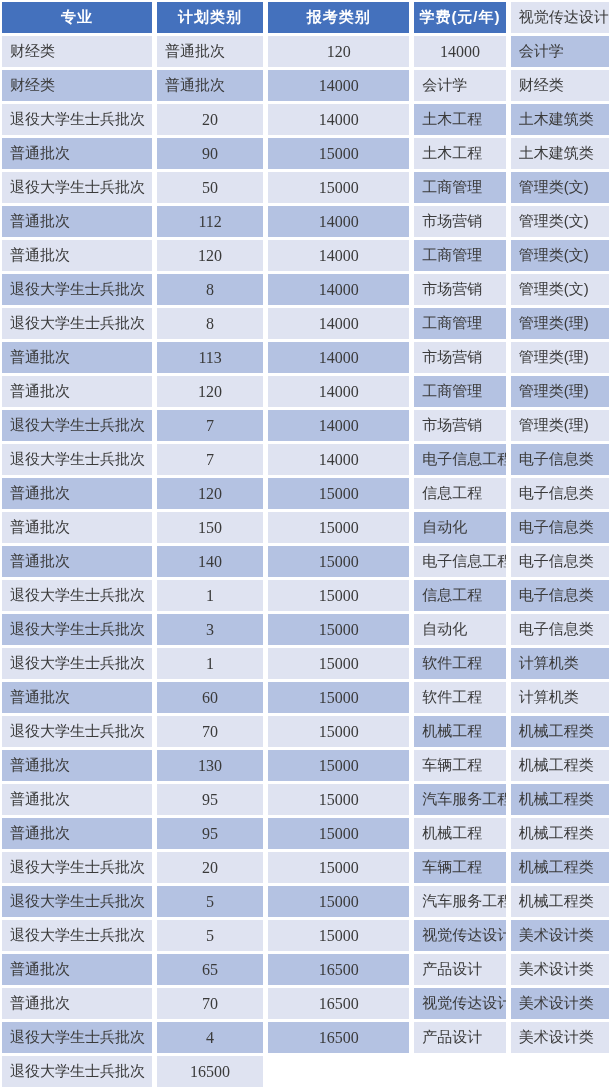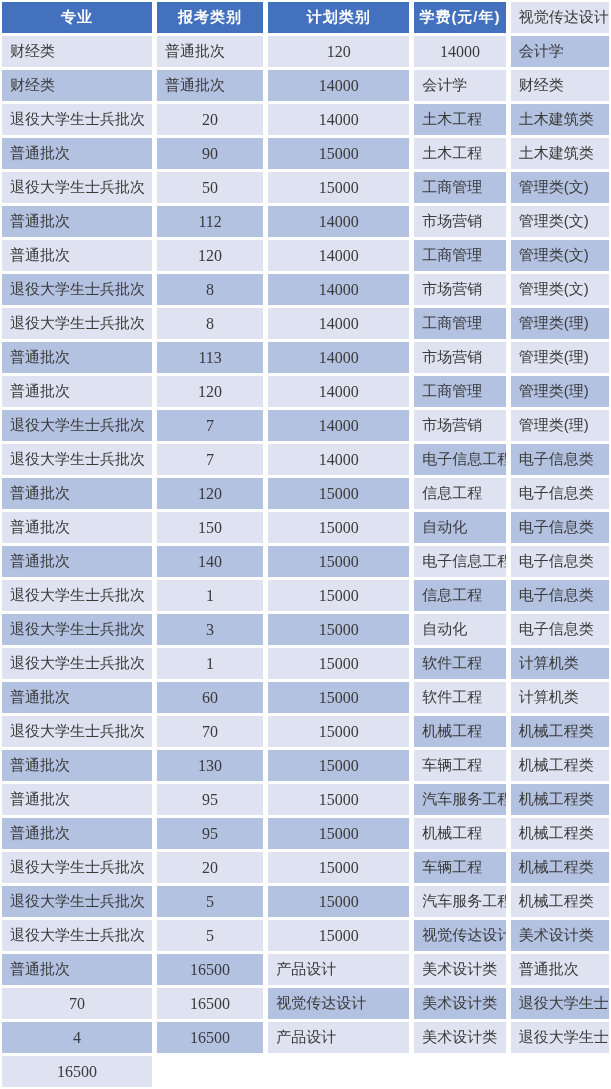--- a/index.html
+++ b/index.html
@@ -52,22 +52,22 @@
     font-family: "Liberation Serif", serif;
     font-size: 16px;
   }
 </style>
 </head>
 <body>
 
 <div id="app">
   <div class="grid">
     <div class="hcell">专业</div>
+    <div class="hcell">计划类别</div>
     <div class="hcell">报考类别</div>
-    <div class="hcell">计划类别</div>
     <div class="hcell">学费(元/年)</div>
   <div class="cell light left">视觉传达设计</div>
       <div class="cell light left">财经类</div>
       <div class="cell light left">普通批次</div>
       <div class="cell light num">120</div>
       <div class="cell light num">14000</div>
       <div class="cell dark left">会计学</div>
       <div class="cell dark left">财经类</div>
       <div class="cell dark left">普通批次</div>
       <div class="cell dark num">14000</div>
@@ -192,20 +192,21 @@
       <div class="cell dark num">5</div>
       <div class="cell dark num">15000</div>
       <div class="cell light left">汽车服务工程</div>
       <div class="cell light left">机械工程类</div>
       <div class="cell light left">退役大学生士兵批次</div>
       <div class="cell light num">5</div>
       <div class="cell light num">15000</div>
       <div class="cell dark left">视觉传达设计</div>
       <div class="cell dark left">美术设计类</div>
       <div class="cell dark left">普通批次</div>
+      <div class="cell dark num">65</div>
       <div class="cell dark num">16500</div>
       <div class="cell light left">产品设计</div>
       <div class="cell light left">美术设计类</div>
       <div class="cell light left">普通批次</div>
       <div class="cell light num">70</div>
       <div class="cell light num">16500</div>
       <div class="cell dark left">视觉传达设计</div>
       <div class="cell dark left">美术设计类</div>
       <div class="cell dark left">退役大学生士兵批次</div>
       <div class="cell dark num">4</div>

